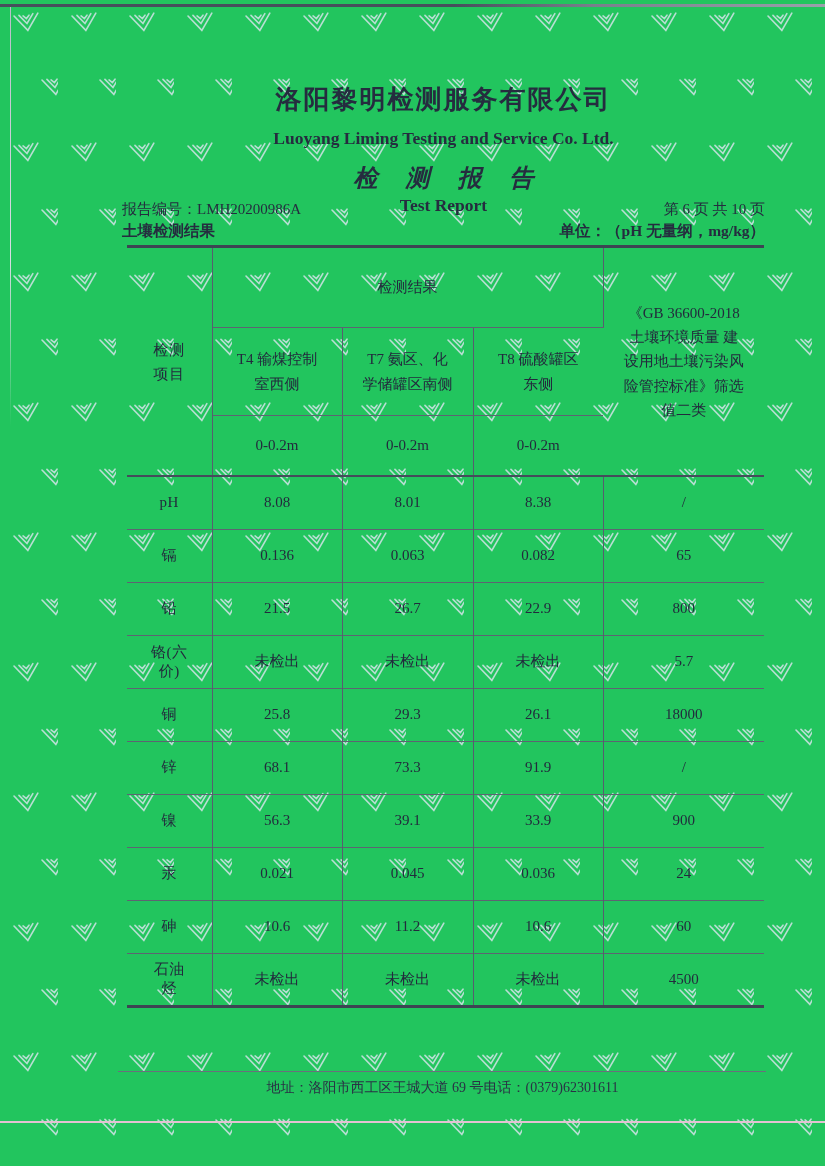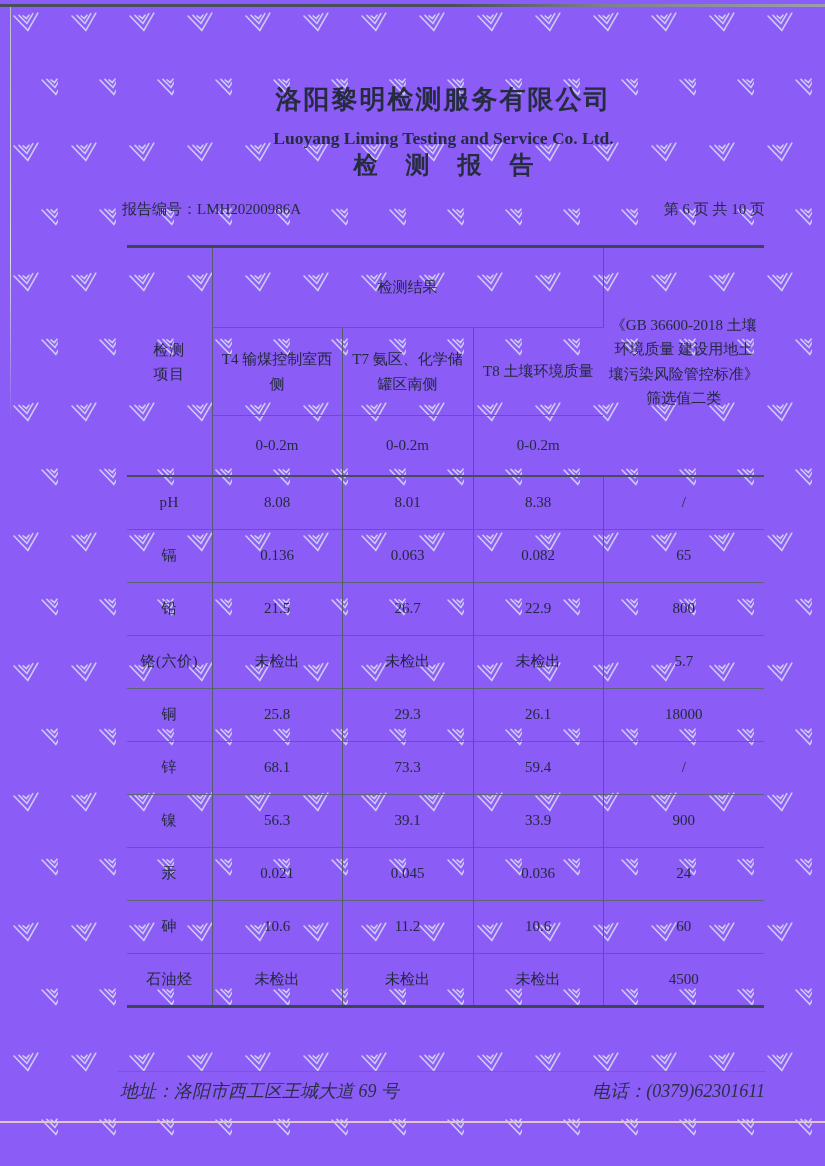--- a/index.html
+++ b/index.html
@@ -1,75 +1,75 @@
 <!DOCTYPE html>
 <html><head>
 <meta charset="utf-8">
 <style>
   html,body { margin:0; padding:0; background:#e9e9e9; }
   .page {
     position:relative;
     width:825px; height:1166px;
     margin:0 auto;
-    background:#8b5cf6;
+    background:#22c55e;
     overflow:hidden;
     font-family:"Liberation Serif","DejaVu Serif",serif;
     color:#252c3f;
   }
   .watermark-layer { position:absolute; inset:0; pointer-events:none; }
 
   
   .scan-top-line {
     position:absolute; top:4px; left:0; width:100%; height:3px;
     background:linear-gradient(to right,#474e5c 0%,#474e5c 55%,#79808c 72%,#9aa0ab 100%);
   }
   .scan-left-line {
     position:absolute; top:7px; left:10px; width:1px; height:420px;
     background:linear-gradient(to bottom,#b9bec8 0%,#d9dde4 60%,rgba(220,224,230,0) 100%);
   }
 
   
   .header { position:absolute; top:82px; left:122px; width:643px; text-align:center; }
   .company-cn { font-size:26px; font-weight:bold; letter-spacing:2px; }
   .company-en { font-size:17.5px; font-weight:bold; margin-top:11px; }
-  .title-cn   { font-size:24px; font-weight:bold; letter-spacing:11px; margin-top:0; text-indent:11px; }
+  .title-cn   { font-size:24px; font-weight:bold; letter-spacing:11px; margin-top:13px; text-indent:11px;font-style:italic; }
   .title-en   { font-size:17.5px; font-weight:bold; margin-top:1px; }
 
   
   .meta { position:absolute; top:199px; left:122px; width:643px; font-size:15px; }
   .meta-row { display:flex; justify-content:space-between; align-items:flex-end; line-height:21px; }
   .meta-row.bold { font-weight:bold; font-size:15.5px; }
 
   
   table.report {
     position:absolute; top:245px; left:127px;
     width:637px; table-layout:fixed; border-collapse:collapse;
     border-top:3px solid #3d4453; border-bottom:3px solid #3d4453;
     font-size:15px; color:#232a3d;
   }
   table.report th, table.report td {
     font-weight:normal; text-align:center; vertical-align:middle;
-    border-right:1.5px solid #565e6e; padding:2px 5px;
+    border-right:1.5px solid #565e6e; padding:2px 20px;
   }
   table.report th:last-child, table.report td:last-child { border-right:none; }
   .h-result { height:75px; border-bottom:1px solid #5d6472; }
   .h-loc    { height:83px; border-bottom:1px solid #5d6472; line-height:1.65; }
   .h-depth  { height:55px; }
   thead { border-bottom:2px solid #454c5b; }
   tbody tr { height:53px;margin-top:28px; }
   tbody tr + tr { border-top:1.2px solid #5d6472; }
   .c-item { letter-spacing:0.5px; }
   .c-itemhdr { white-space:pre-line; line-height:1.6; letter-spacing:1px; }
   .c-std-hdr { line-height:1.62; padding:0 7px; }
 
   
   .footer-rule { position:absolute; top:1071px; left:118px; width:648px; height:1.4px; background:#6a707c; }
   .footer-text {
     position:absolute; top:1079px; left:120px; width:645px;
-    display:flex; justify-content:space-between; font-size:18px; color:#2a3145;font-style:italic;
+    display:flex; justify-content:center; font-size:14px; color:#2a3145;
   }
   .pink-line { position:absolute; top:1121px; left:0; width:100%; height:2px; background:#e3c2d2; }
 </style>
 </head>
 <body>
 
 <div class="page">
 
   <svg class="watermark-layer" width="825" height="1166" xmlns="http://www.w3.org/2000/svg" aria-hidden="true">
     <defs>
@@ -91,28 +91,33 @@
     <rect x="0" y="0" width="825" height="1166" fill="url(#wm)"></rect>
   </svg>
 
   <div class="scan-top-line"></div>
   <div class="scan-left-line"></div>
 
   <div class="header">
     <div class="company-cn">洛阳黎明检测服务有限公司</div>
     <div class="company-en">Luoyang Liming Testing and Service Co. Ltd.</div>
     <div class="title-cn">检 测 报 告</div>
+    <div class="title-en">Test Report</div>
   </div>
 
   <div class="meta">
     <div class="meta-row">
       <span>
         <span>报告编号：</span><span>LMH20200986A</span>
       </span>
       <span>第 6 页 共 10 页</span>
+    </div>
+    <div class="meta-row bold">
+      <span>土壤检测结果</span>
+      <span>单位：（pH 无量纲，mg/kg）</span>
     </div>
   </div>
 
   <table class="report">
     <colgroup>
       <col style="width:85px">
         <col style="width:130px">
         <col style="width:131px">
         <col style="width:130px">
         <col style="width:161px">
@@ -120,21 +125,21 @@
     <thead>
       <tr>
         <th rowspan="3" class="c-itemhdr">检测
 项目</th>
         <th colspan="3" class="h-result">检测结果</th>
         <th rowspan="3" class="c-std-hdr">《GB 36600-2018 土壤环境质量 建设用地土壤污染风险管控标准》筛选值二类</th>
       </tr>
       <tr>
         <th class="h-loc">T4 输煤控制室西侧</th>
         <th class="h-loc">T7 氨区、化学储罐区南侧</th>
-        <th class="h-loc">T8 土壤环境质量</th>
+        <th class="h-loc">T8 硫酸罐区东侧</th>
       </tr>
       <tr>
         <th class="h-depth">0-0.2m</th>
         <th class="h-depth">0-0.2m</th>
         <th class="h-depth">0-0.2m</th>
       </tr>
     </thead>
     <tbody>
         <tr>
       <th class="c-item">pH</th>
@@ -168,21 +173,21 @@
       <th class="c-item">铜</th>
       <td>25.8</td>
       <td>29.3</td>
       <td>26.1</td>
       <td>18000</td>
     </tr>
         <tr>
       <th class="c-item">锌</th>
       <td>68.1</td>
       <td>73.3</td>
-      <td>59.4</td>
+      <td>91.9</td>
       <td>/</td>
     </tr>
         <tr>
       <th class="c-item">镍</th>
       <td>56.3</td>
       <td>39.1</td>
       <td>33.9</td>
       <td>900</td>
     </tr>
         <tr>

